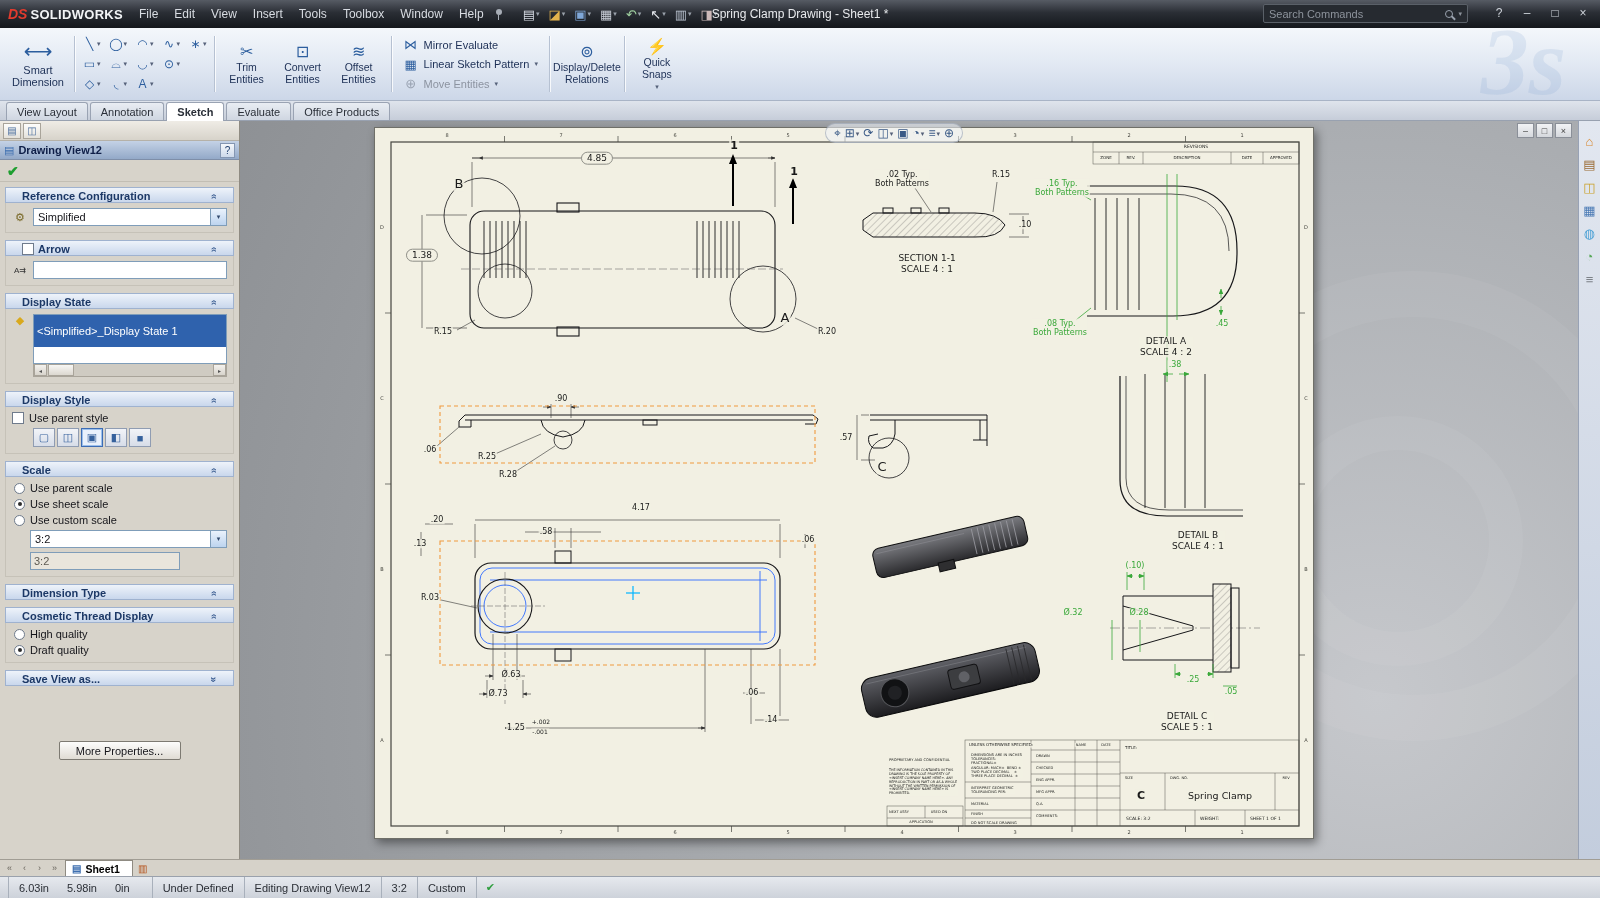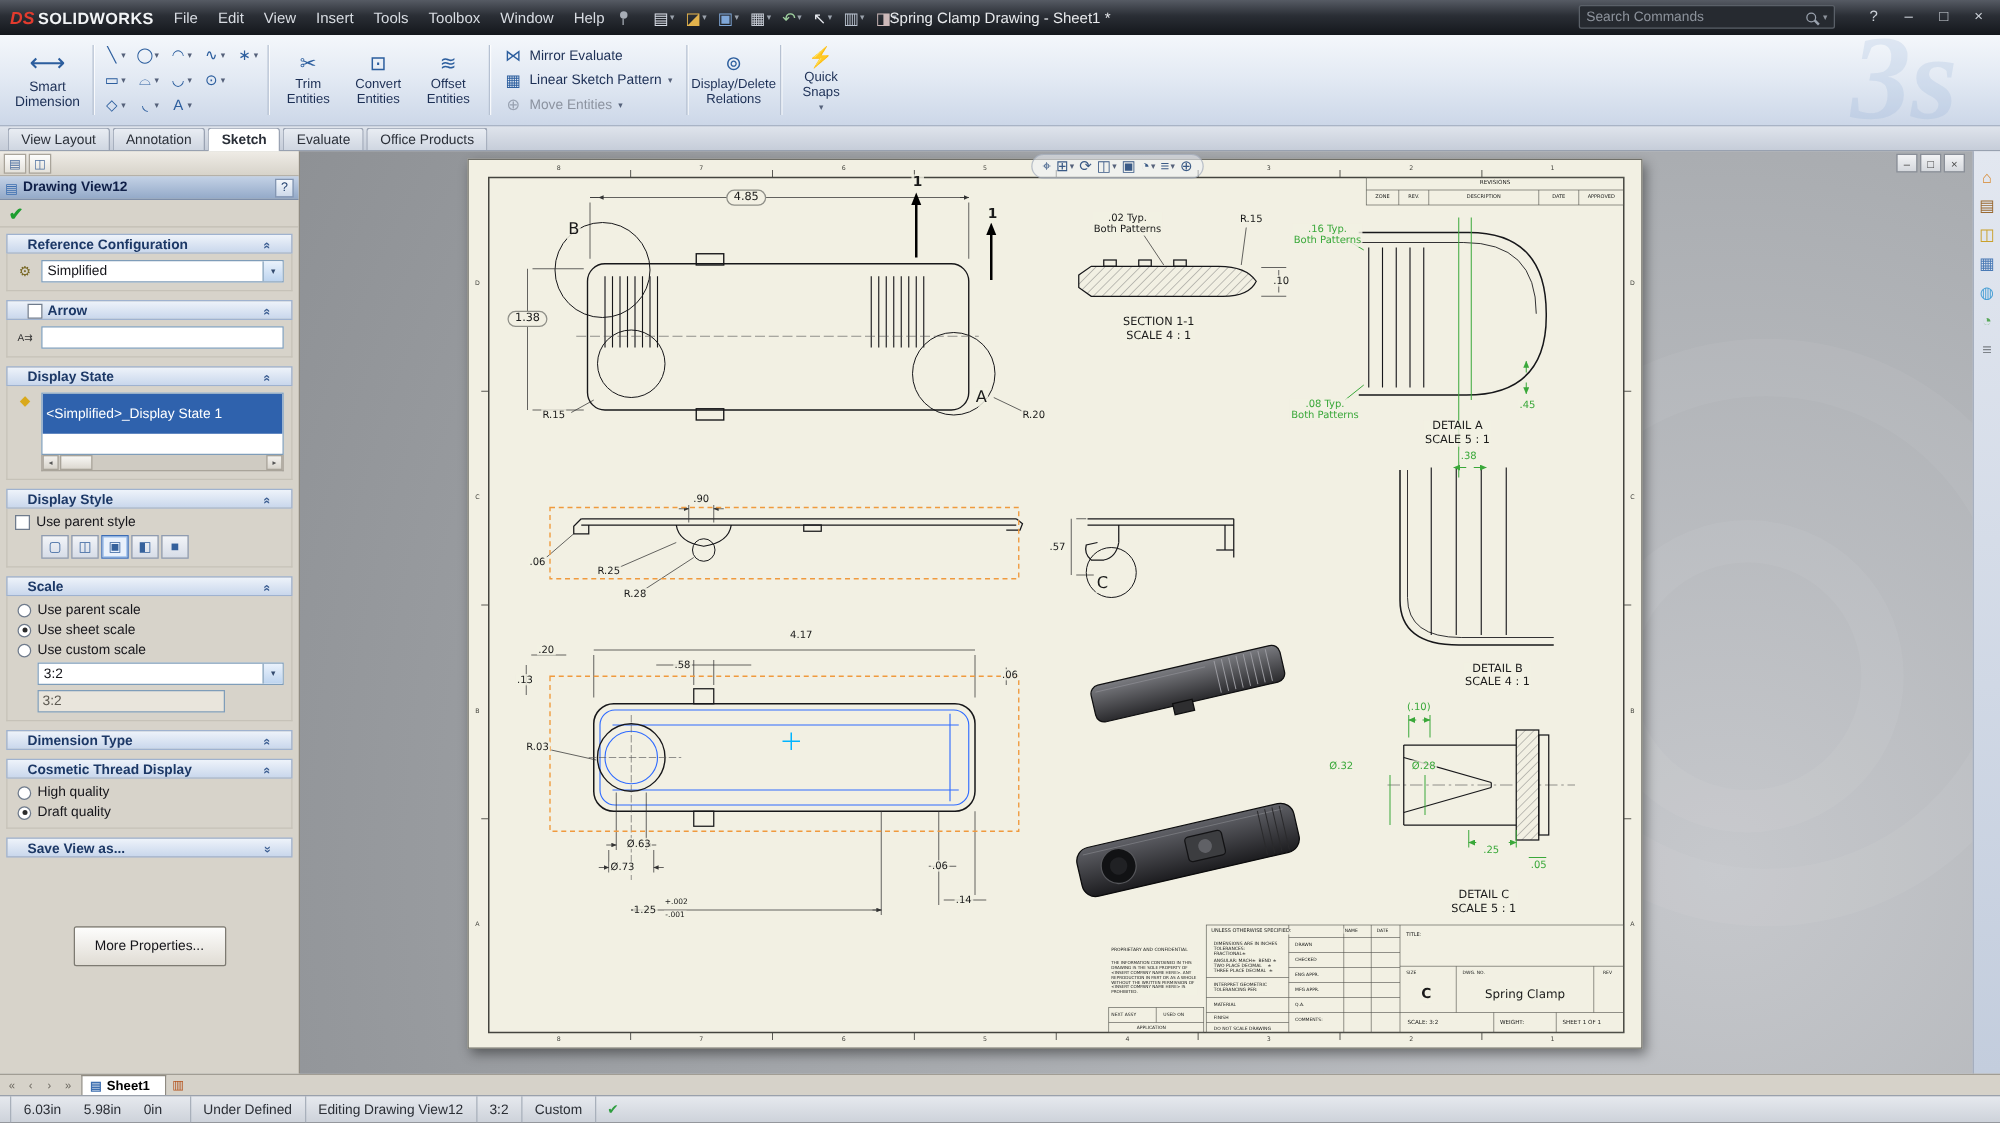--- a/index.html
+++ b/index.html
@@ -89,21 +89,21 @@
 .li{height:14px;display:flex;align-items:center;padding:16px 3px;font-size:11px;white-space:nowrap}
 .li.sel{background:#2f62ad;color:#fff}
 .hscroll{height:13px;background:#cfcbc2;border:1px solid #a9a49a;border-top:none;display:flex;align-items:stretch}
 .hs-btn{width:13px;background:linear-gradient(#f4f2ee,#d8d4cc);border:1px solid #a9a49a;font-size:6px;display:flex;align-items:center;justify-content:center;color:#555;flex:none}
 .hs-thumb{width:26px;background:linear-gradient(#f8f7f4,#dcd8d0);border:1px solid #a9a49a;margin-left:1px;flex:none}
 .hs-track{flex:1}
 .ds-buttons{display:flex;gap:2px;padding-left:21px}
 .ds-btn{width:22px;height:19px;border:1px solid #8f9cb2;background:linear-gradient(#f2f4f8,#d7dde8);display:flex;align-items:center;justify-content:center;font-size:11px;color:#35619c}
 .ds-btn.active{background:#e9f1fc;border-color:#3c6cb4;box-shadow:inset 0 0 0 1px #9cc0ec}
 .rlbl{font-size:11px}
-.pm-morebtn{margin:48px auto 0;width:122px;height:32px;background:linear-gradient(#fdfdfc,#e0dcd4);border:1px solid #7d7a72;border-radius:2px;font-size:11px;display:flex;align-items:center;justify-content:center}
+.pm-morebtn{margin:48px auto 0;width:122px;height:19px;background:linear-gradient(#fdfdfc,#e0dcd4);border:1px solid #7d7a72;border-radius:2px;font-size:11px;display:flex;align-items:center;justify-content:center}
 
 
 #canvas{flex:1;position:relative;background:radial-gradient(circle at 85% 78%,#c6c8cc 0%,#aaadb1 45%,#8e9195 100%);min-width:0;overflow:hidden}
 .swirl1{position:absolute;right:-70px;top:150px;width:470px;height:470px;border-radius:50%;border:46px solid rgba(255,255,255,.05);pointer-events:none}
 .swirl2{position:absolute;right:55px;top:295px;width:250px;height:250px;border-radius:50%;border:34px solid rgba(255,255,255,.05);pointer-events:none}
 #viewbar{position:absolute;left:585px;top:2px;height:20px;display:flex;align-items:center;gap:4px;padding:0 8px;background:rgba(238,242,247,.55);border:1px solid rgba(140,152,170,.55);border-radius:10px;z-index:3}
 .vb-btn{display:flex;align-items:center;gap:1px;font-size:12px;color:#3a5a86;line-height:1}
 #doc-controls{position:absolute;right:6px;top:2px;display:flex;gap:2px;z-index:3}
 .dc-btn{width:17px;height:15px;border:1px solid #8a8f98;background:linear-gradient(#f2f3f5,#d5d8dd);font-size:9px;display:flex;align-items:center;justify-content:center;color:#444}
 #sheet{position:absolute;left:134px;top:6px;width:940px;height:712px;background:#f2f0e3;border:1px solid #6f6f68;box-shadow:3px 4px 9px rgba(0,0,0,.42)}
@@ -862,21 +862,21 @@
             <div class="ann" style="left: 626px; top: 47px; font-size: 8px;">R.15</div>
             <div class="ann" style="left: 650px; top: 97px; font-size: 8px;">.10</div>
             <div class="ann" style="left: 552px; top: 136px; font-size: 9px;">SECTION 1-1
 SCALE 4 : 1</div>
             <div class="ann" style="left: 687px; top: 60px; font-size: 8px; color: rgb(58, 168, 58);">.16 Typ.
 Both Patterns</div>
             <div class="ann" style="left: 685px; top: 200px; font-size: 8px; color: rgb(58, 168, 58);">.08 Typ.
 Both Patterns</div>
             <div class="ann" style="left: 847px; top: 196px; font-size: 8px; color: rgb(58, 168, 58);">.45</div>
             <div class="ann" style="left: 791px; top: 219px; font-size: 9px;">DETAIL A
-SCALE 5 : 1</div>
+SCALE 4 : 2</div>
             <div class="ann" style="left: 800px; top: 237px; font-size: 8px; color: rgb(58, 168, 58);">.38</div>
             <div class="ann" style="left: 823px; top: 413px; font-size: 9px;">DETAIL B
 SCALE 4 : 1</div>
             <div class="ann" style="left: 186px; top: 271px; font-size: 8px;">.90</div>
             <div class="ann" style="left: 55px; top: 322px; font-size: 8px;">.06</div>
             <div class="ann" style="left: 112px; top: 329px; font-size: 8px;">R.25</div>
             <div class="ann" style="left: 133px; top: 347px; font-size: 8px;">R.28</div>
             <div class="ann" style="left: 471px; top: 310px; font-size: 8px;">.57</div>
             <div class="ann" style="left: 507px; top: 339px; font-size: 13px;">C</div>
             <div class="ann" style="left: 62px; top: 392px; font-size: 8px;">.20</div>

